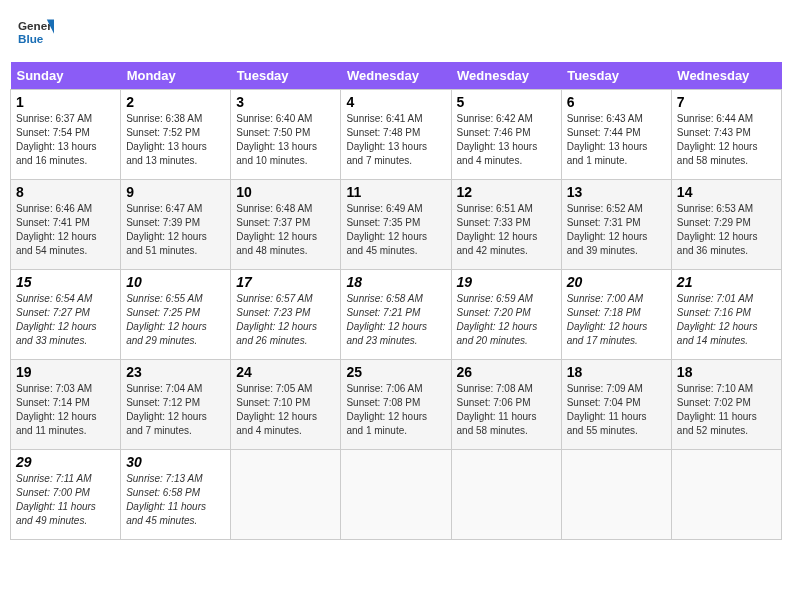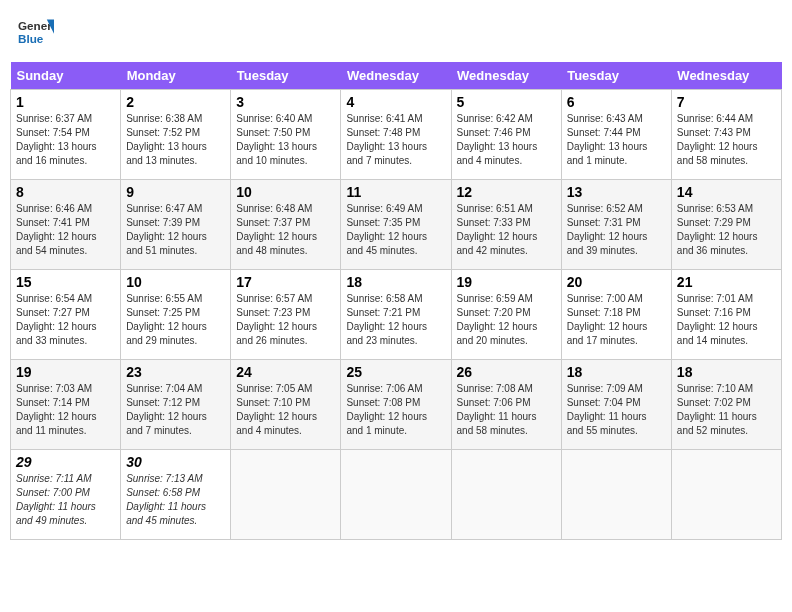--- a/index.html
+++ b/index.html
@@ -166,21 +166,21 @@
       </td>
         <td>
         <span class="day-num">13</span>
         <span class="day-info">Sunrise: 6:52 AM<br>Sunset: 7:31 PM<br>Daylight: 12 hours and 39 minutes.</span>
       </td>
         <td>
         <span class="day-num">14</span>
         <span class="day-info">Sunrise: 6:53 AM<br>Sunset: 7:29 PM<br>Daylight: 12 hours and 36 minutes.</span>
       </td>
       </tr>
-      <tr style="height: 90px;">
+      <tr style="height: 90px; font-style: italic;">
         <td>
         <span class="day-num">15</span>
         <span class="day-info">Sunrise: 6:54 AM<br>Sunset: 7:27 PM<br>Daylight: 12 hours and 33 minutes.</span>
       </td>
         <td>
         <span class="day-num">10</span>
         <span class="day-info">Sunrise: 6:55 AM<br>Sunset: 7:25 PM<br>Daylight: 12 hours and 29 minutes.</span>
       </td>
         <td>
         <span class="day-num">17</span>

